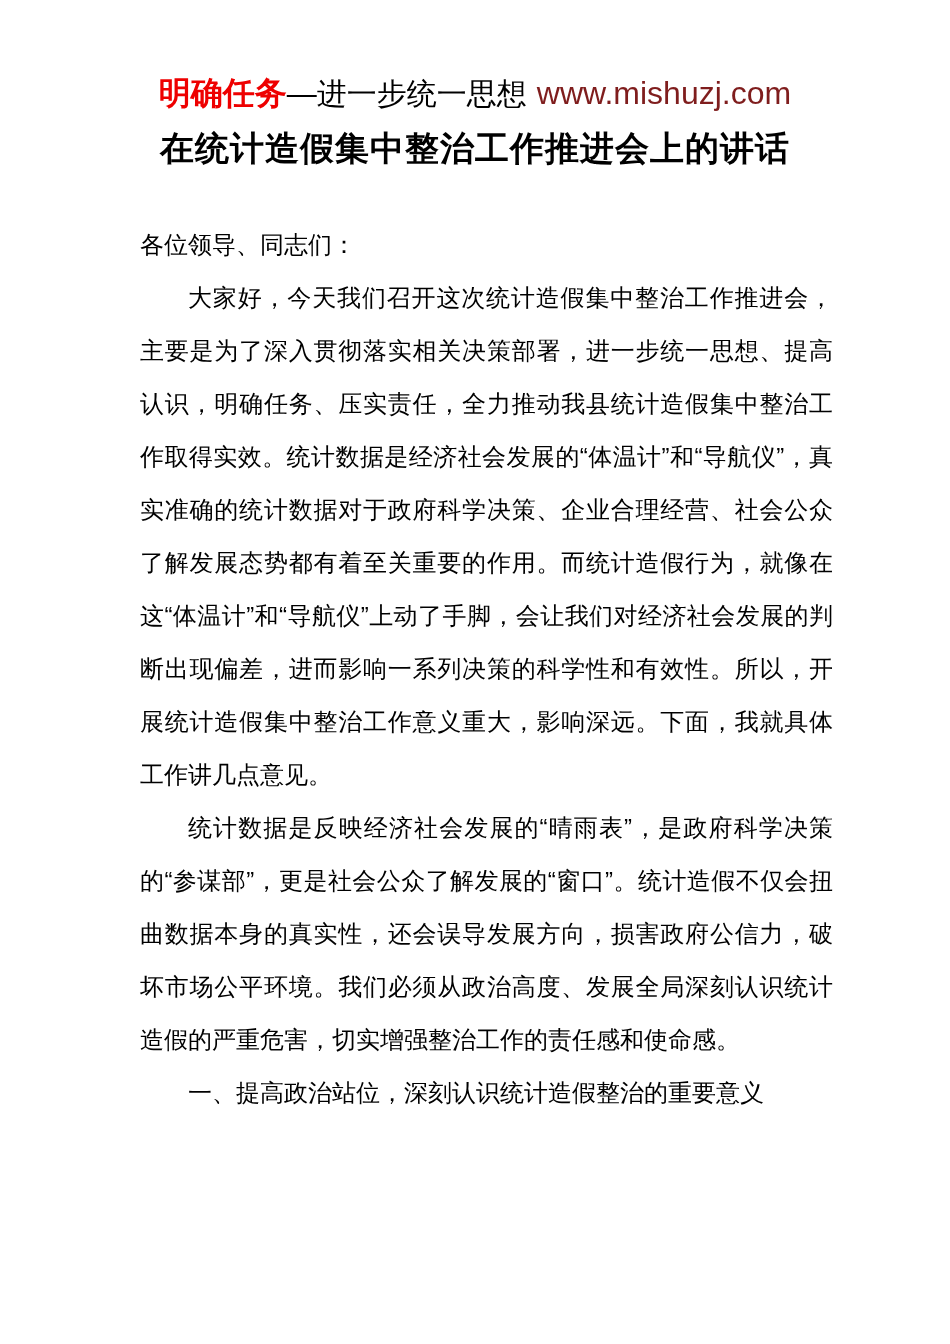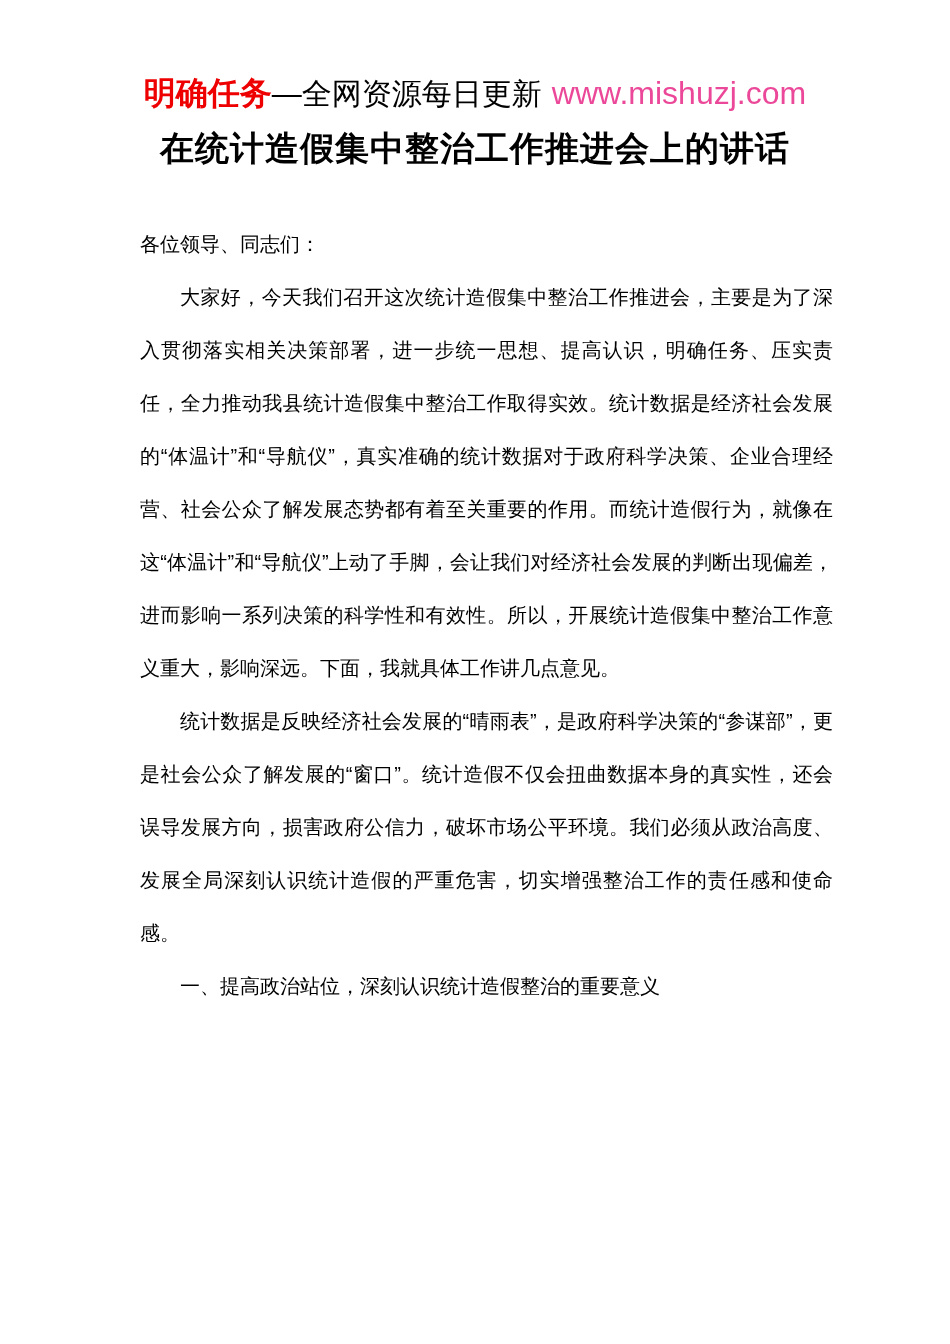--- a/index.html
+++ b/index.html
@@ -25,60 +25,60 @@
   .brand {
     color: #ee0000;
     font-weight: 700;
     font-size: 32px;
   }
   .tagline {
     color: #000000;
     font-size: 30px;
   }
   .site-url {
-    color: #ec4899;
+    color: #7f1d1d;
     font-size: 32px;
     padding-left: 10px;
     font-family: "Liberation Sans", sans-serif;
   }
   .doc-title {
     position: absolute;
     top: 120px;
     left: 0;
     right: 0;
     text-align: center;
     font-size: 34px;
     font-weight: 700;
     line-height: 56px;
     letter-spacing: 1px;
   }
   .doc-body {
     position: absolute;
     top: 218px;
     left: 140px;
     width: 693px;
-    font-size: 20px;
+    font-size: 24px;
     line-height: 53px;
     text-align: justify;
     letter-spacing: 0;
   }
   .doc-body p {
     margin: 0;
     padding: 0;
   }
   .salutation { text-indent: 0; }
   .para { text-indent: 2em; }
 </style>
 </head>
 <body>
 
 <div class="page">
 
   <div class="header">
-    <span class="brand">明确任务</span><span class="tagline">—全网资源每日更新</span><span class="site-url">www.mishuzj.com</span>
+    <span class="brand">明确任务</span><span class="tagline">—进一步统一思想</span><span class="site-url">www.mishuzj.com</span>
   </div>
 
   <div class="doc-title">在统计造假集中整治工作推进会上的讲话</div>
 
   <div class="doc-body">
     <p class="salutation">各位领导、同志们：</p>
     <p class="para">大家好，今天我们召开这次统计造假集中整治工作推进会，主要是为了深入贯彻落实相关决策部署，进一步统一思想、提高认识，明确任务、压实责任，全力推动我县统计造假集中整治工作取得实效。统计数据是经济社会发展的“体温计”和“导航仪”，真实准确的统计数据对于政府科学决策、企业合理经营、社会公众了解发展态势都有着至关重要的作用。而统计造假行为，就像在这“体温计”和“导航仪”上动了手脚，会让我们对经济社会发展的判断出现偏差，进而影响一系列决策的科学性和有效性。所以，开展统计造假集中整治工作意义重大，影响深远。下面，我就具体工作讲几点意见。</p>
     <p class="para">统计数据是反映经济社会发展的“晴雨表”，是政府科学决策的“参谋部”，更是社会公众了解发展的“窗口”。统计造假不仅会扭曲数据本身的真实性，还会误导发展方向，损害政府公信力，破坏市场公平环境。我们必须从政治高度、发展全局深刻认识统计造假的严重危害，切实增强整治工作的责任感和使命感。</p>
     <p class="para">一、提高政治站位，深刻认识统计造假整治的重要意义</p>
   </div>

